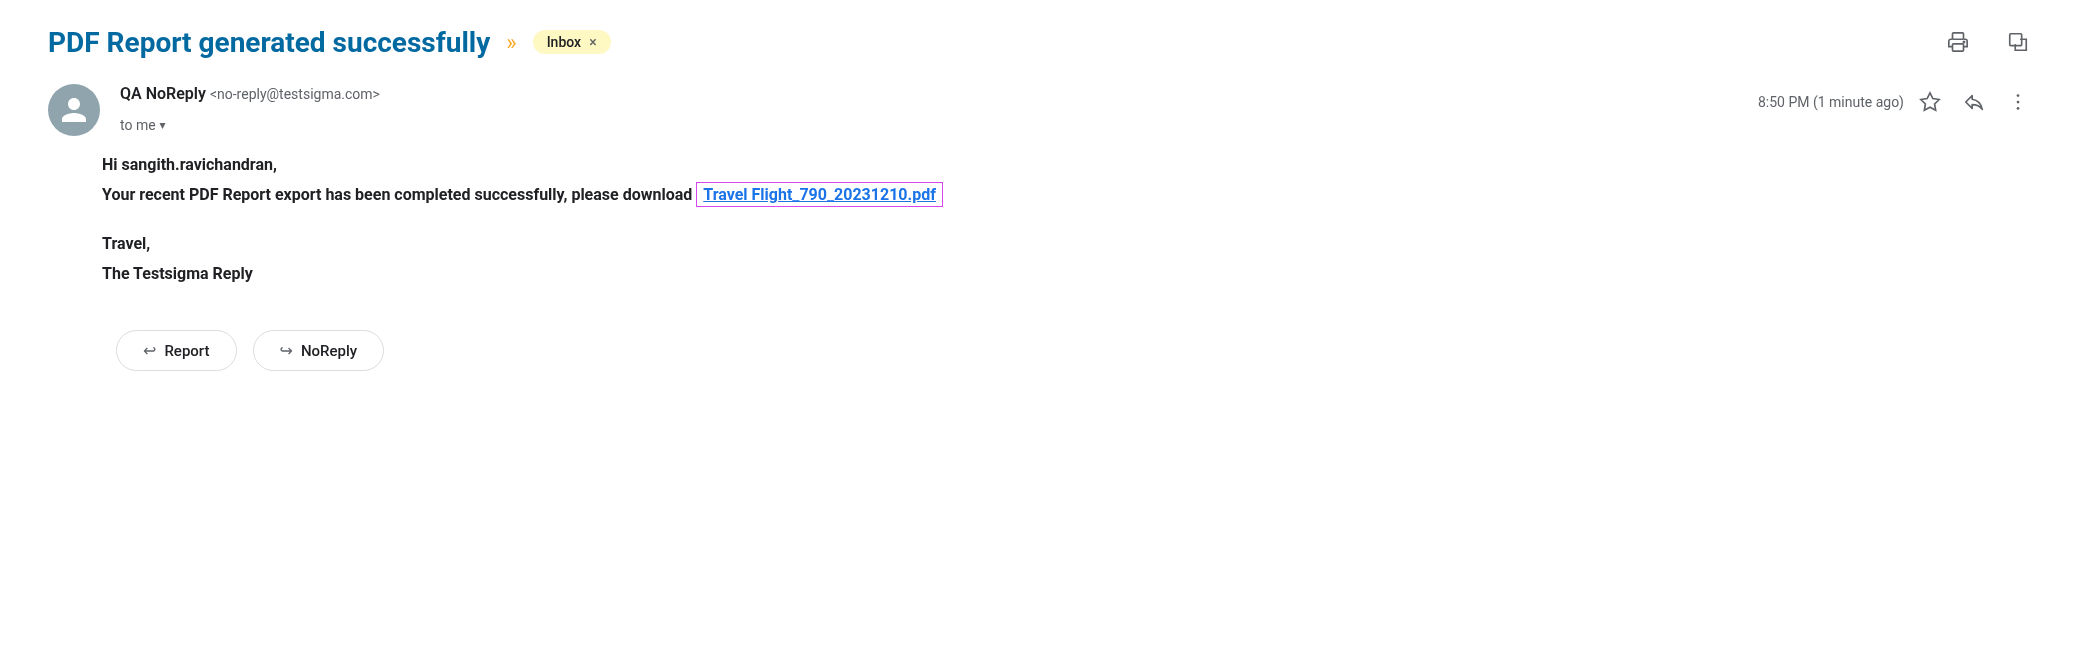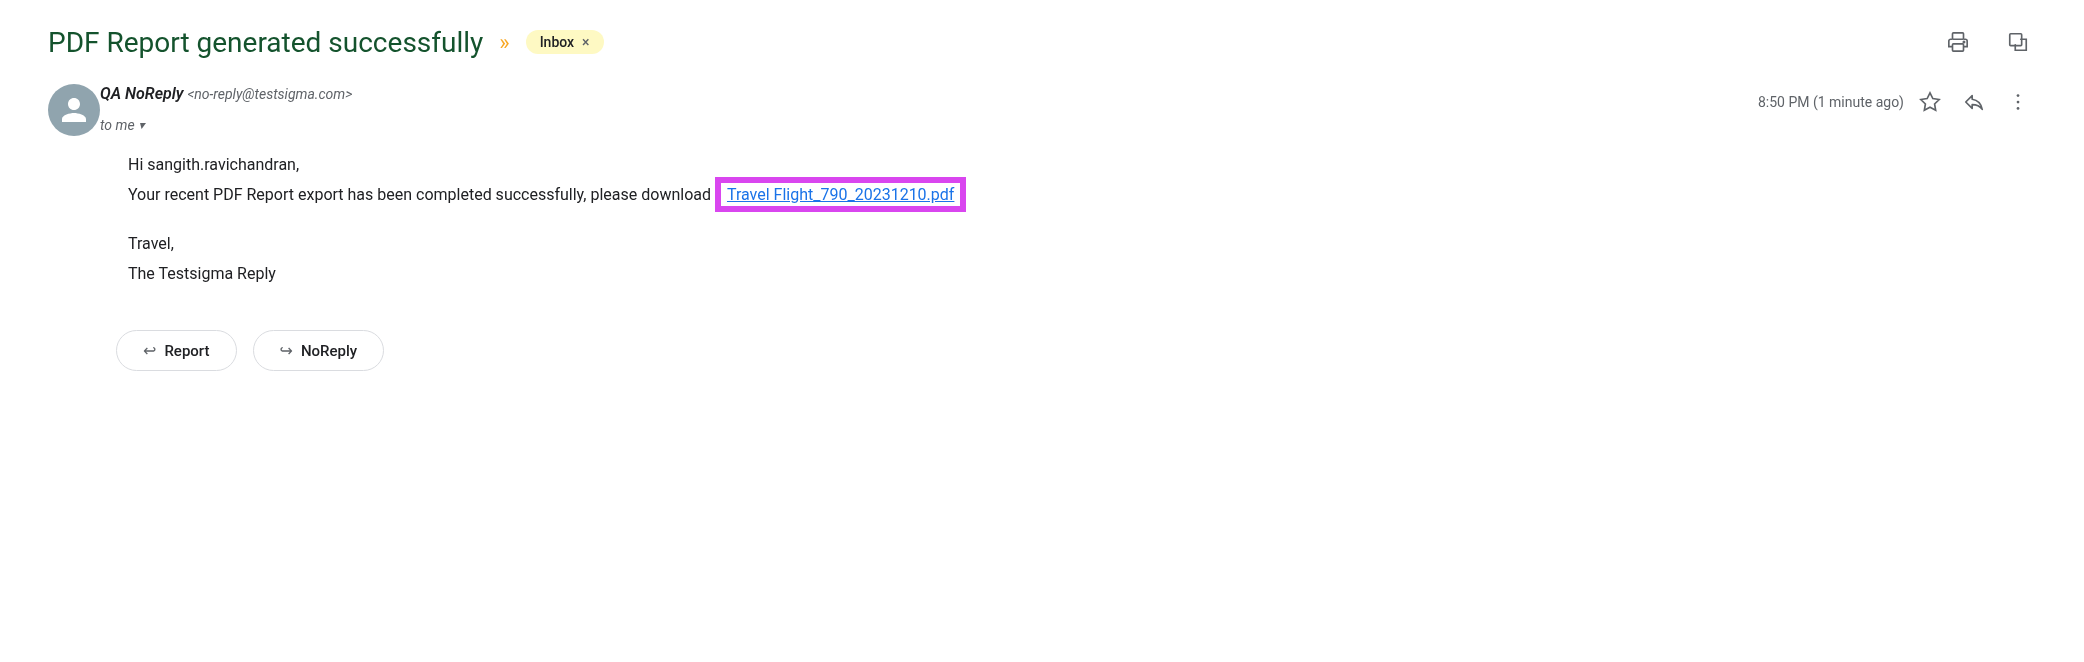--- a/index.html
+++ b/index.html
@@ -32,22 +32,22 @@
     }
 
     .subject-left {
       display: flex;
       align-items: center;
       gap: 16px;
     }
 
     .subject-title {
       font-size: 28px;
-      font-weight: 400;
-      color: #14532d;
+      font-weight: 700;
+      color: #0369a1;
     }
 
     .forward-arrow {
       color: #F9A825;
       font-size: 22px;
     }
 
     .inbox-tag {
       display: flex;
       align-items: center;
@@ -96,22 +96,21 @@
     .sender-row {
       display: flex;
       align-items: flex-start;
       justify-content: space-between;
       margin-bottom: 16px;
     }
 
     .sender-left {
       display: flex;
       align-items: flex-start;
-      gap: 0;
-      font-style: italic;
+      gap: 20px;
     }
 
     .avatar {
       width: 52px;
       height: 52px;
       border-radius: 50%;
       background: #90A4AE;
       display: flex;
       align-items: center;
       justify-content: center;
@@ -176,39 +175,40 @@
       display: flex;
       align-items: center;
       justify-content: center;
       cursor: pointer;
       color: #5f6368;
       font-size: 18px;
     }
 
     
     .email-content {
-      margin-left: 80px;
+      margin-left: 54px;
       font-size: 16px;
       color: #202124;
       line-height: 1.6;
+      font-weight: bold;
     }
 
     .email-content p {
       margin-bottom: 4px;
     }
 
     .pdf-link-wrapper {
       display: inline;
     }
 
     .pdf-link {
       color: #1a73e8;
       text-decoration: underline;
       font-size: 16px;
-      border: 6px solid #d946ef;
+      border: 1px solid #d946ef;
       padding: 2px 6px;
       cursor: pointer;
     }
 
     .email-regards {
       margin-top: 24px;
     }
 
     
     .action-buttons {

